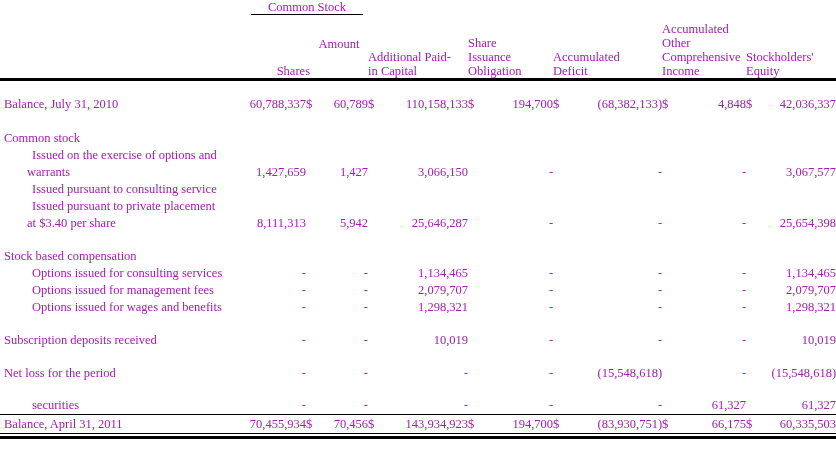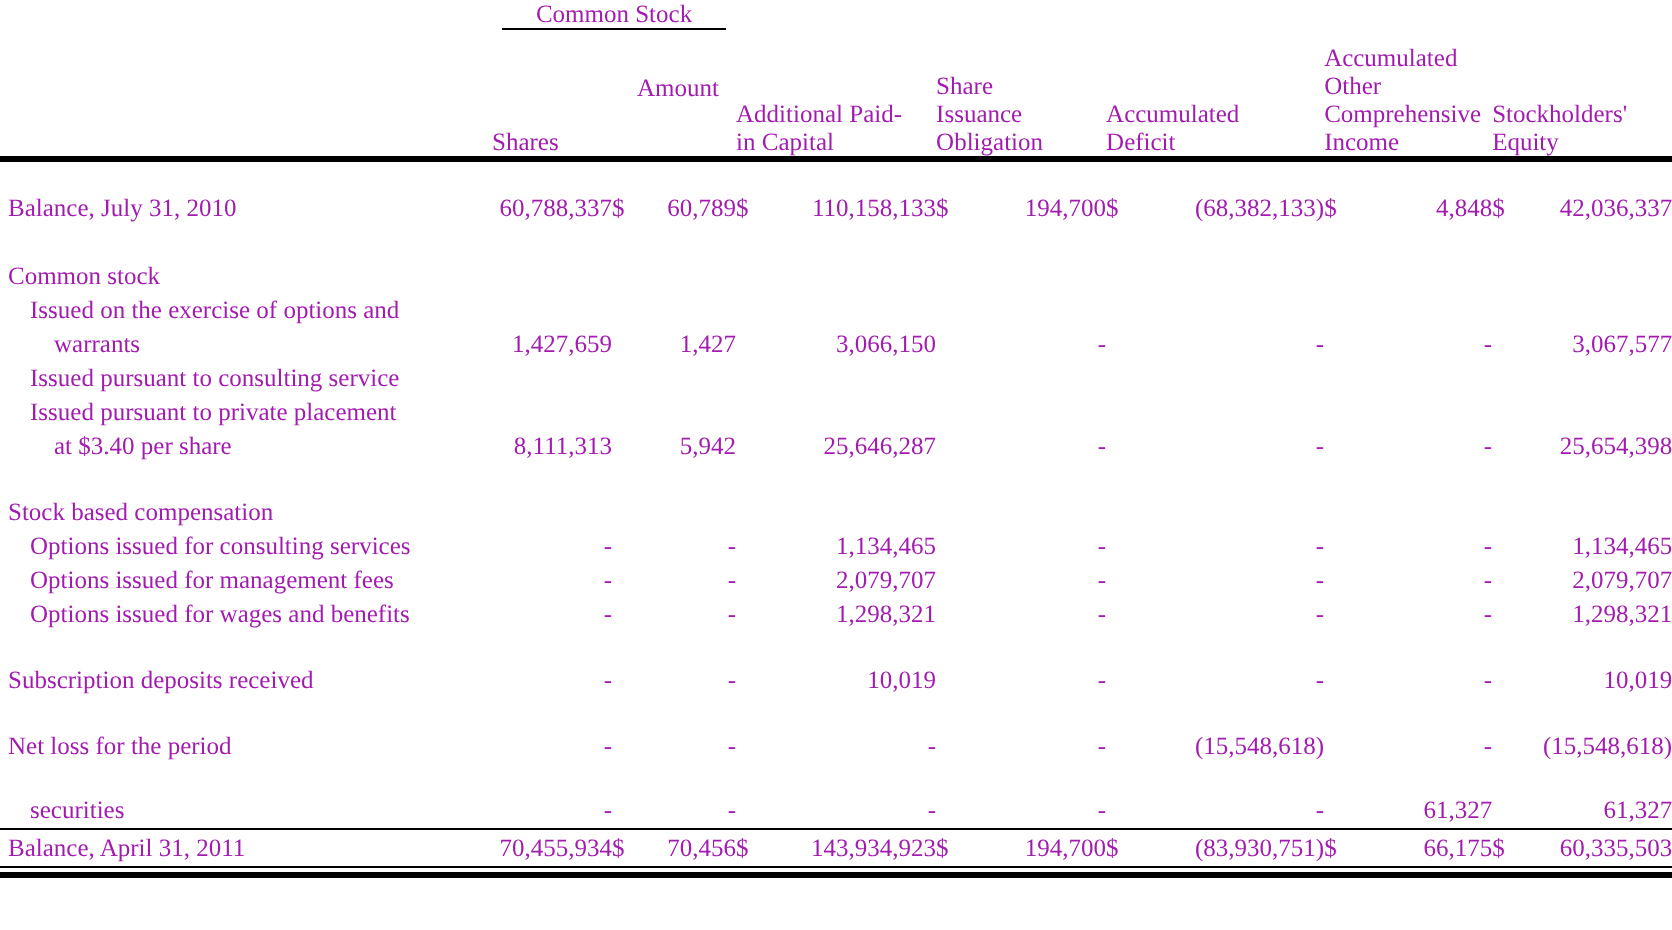--- a/index.html
+++ b/index.html
@@ -45,34 +45,34 @@
   .grp {
     line-height: 14px;
     border-bottom: 1px solid #000;
     margin: 0 5px 22px 5px;
     text-align: center;
   }
   .sub {
     display: flex;
     line-height: 14px;
   }
-  .sub .s1 { flex: 0 0 64px; text-align: left; margin-top: 27px; }
+  .sub .s1 { flex: 0 0 64px; text-align: right; margin-top: 27px; }
   .sub .s2 { flex: 1; text-align: center; }
   
   tbody tr { height: 17px; }
   tbody tr.blank { height: 16px; }
   tbody tr.first-balance { height: 18px; }
   tbody tr.last-balance  { height: 19px; }
   tbody tr.last-balance td {
     border-top: 1px solid #000;
     border-bottom: 1px solid #000;
   }
   td.lbl  { text-align: left; }
   td.lbl.ind0 { padding-left: 4px; }
-  td.lbl.ind1 { padding-left: 15px; }
+  td.lbl.ind1 { padding-left: 32px; }
   td.lbl.ind2 { padding-left: 27px; margin-left: 28px; }
   td.num  { text-align: right; padding-right: 2px; }
   td.dol  { text-align: left;  padding-left: 4px; }
   td.b, .b { font-weight: bold; }
   td.dash-oblig   { padding-right: 5px; }
   td.dash-deficit { padding-right: 16px; }
   td.dash-comp    { padding-right: 6px; }
   td.dash-paidin  { padding-right: 4px; }
   .bottom-bar {
     width: 836px;

